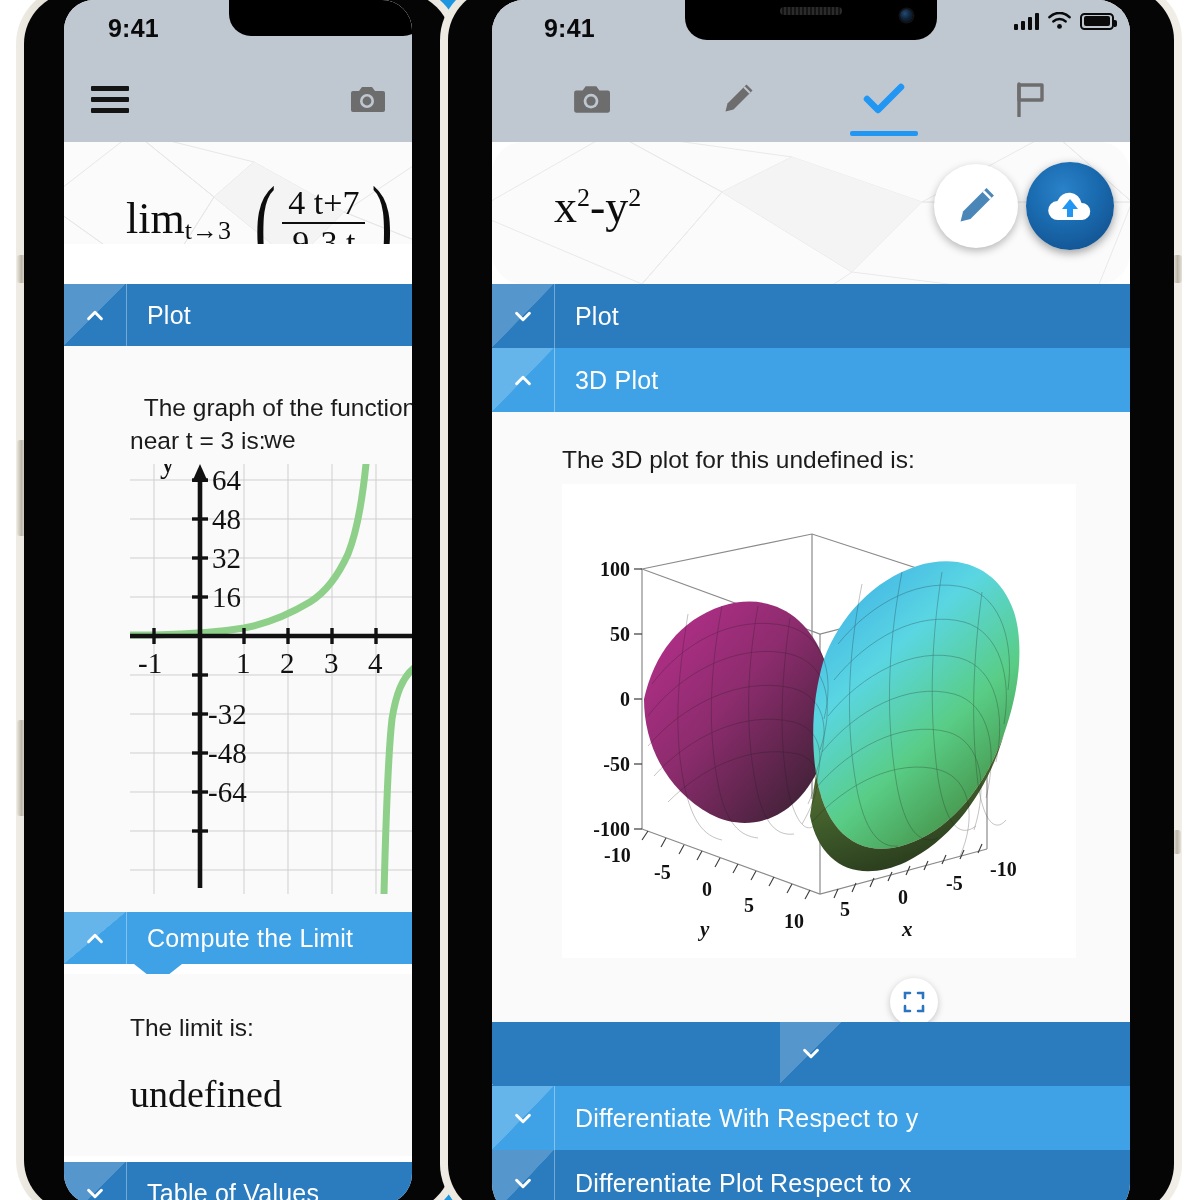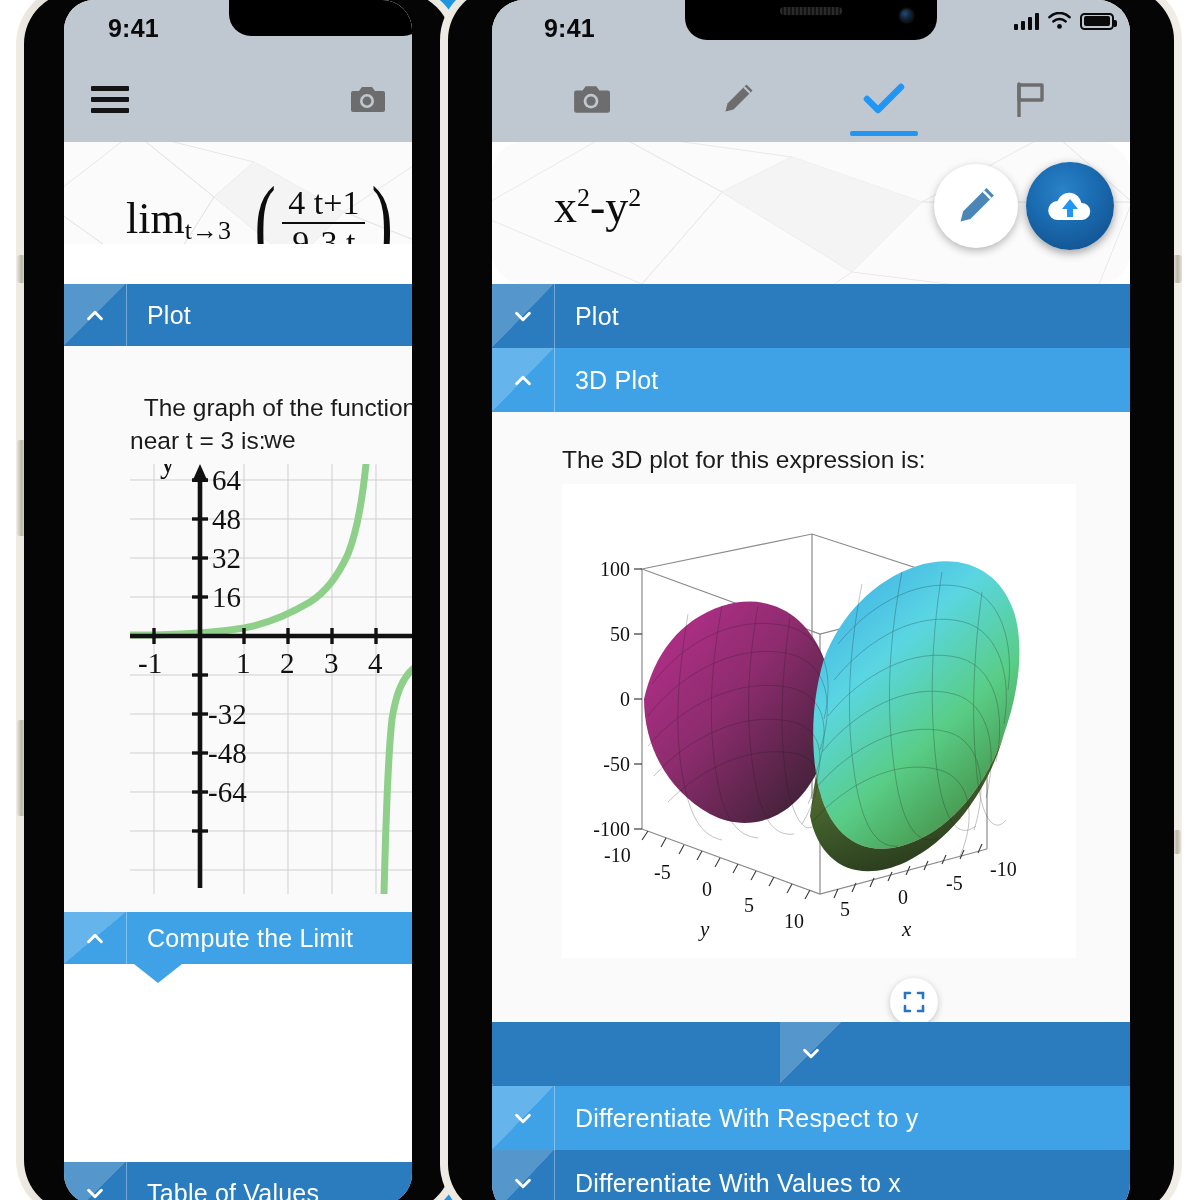--- a/index.html
+++ b/index.html
@@ -254,21 +254,21 @@
               <path d="M230 120 L280 70 L380 110 L300 170 Z"></path>
               <path d="M-20 60 L95 142 L-10 180 Z"></path>
             </g>
             <g fill="#f2f2f2">
               <path d="M150 55 L190 20 L280 70 L230 120 Z"></path>
             </g>
           </svg>
           <div class="expr" style="left:62px; top:22px; font-size:44px;">
             <span>lim</span><span style="font-size:26px; vertical-align:-6px;">t</span><span style="font-size:26px; vertical-align:-6px;">→</span><span style="font-size:26px; vertical-align:-6px;">3</span>
             <span class="paren" style="margin-left:6px;">(</span><span class="frac" style="font-size:34px;">
-              <span class="num">4 t+1</span>
+              <span class="num">4 t+7</span>
               <span class="den">9-3 t</span>
             </span><span class="paren">)</span>
           </div>
         </div>
 
         <div class="sec-head dark" style="position:absolute; left:0; right:0; top:284px; height:62px;">
           <div class="chev-box">
             <svg class="chev" viewBox="0 0 24 24">
               <path d="M5 16 L12 9 L19 16" fill="none" stroke="#fff" stroke-width="3.2" stroke-linecap="round" stroke-linejoin="round"></path>
             </svg>
@@ -354,20 +354,24 @@
           <div class="chev-box">
             <svg class="chev" viewBox="0 0 24 24">
               <path d="M5 16 L12 9 L19 16" fill="none" stroke="#fff" stroke-width="3.2" stroke-linecap="round" stroke-linejoin="round"></path>
             </svg>
           </div>
           <div class="sec-divider"></div>
           <div class="sec-title">Compute the Limit</div>
           <div class="notch-tri light"></div>
         </div>
 
+        <div class="sec-body" style="position:absolute; left:0; right:0; top:974px; height:182px;">
+          <div class="body-text" style="position:absolute; left:66px; top:38px;">The limit is:</div>
+          <div class="serif-ans" style="position:absolute; left:66px; top:98px;">undefined</div>
+        </div>
 
         <div class="sec-head dark" style="position:absolute; left:0; right:0; top:1162px; height:62px;">
           <div class="chev-box">
             <svg class="chev" viewBox="0 0 24 24">
               <path d="M5 9 L12 16 L19 9" fill="none" stroke="#fff" stroke-width="3.2" stroke-linecap="round" stroke-linejoin="round"></path>
             </svg>
           </div>
           <div class="sec-divider"></div>
           <div class="sec-title">Table of Values</div>
         </div>
@@ -482,23 +486,23 @@
             <svg class="chev" viewBox="0 0 24 24">
               <path d="M5 16 L12 9 L19 16" fill="none" stroke="#fff" stroke-width="3.2" stroke-linecap="round" stroke-linejoin="round"></path>
             </svg>
           </div>
           <div class="sec-divider"></div>
           <div class="sec-title">3D Plot</div>
           <div class="notch-tri light"></div>
         </div>
 
         <div class="sec-body" style="position:absolute; left:0; right:0; top:412px; height:610px;">
-          <div class="body-text" style="position:absolute; left:70px; top:32px;">The 3D plot for this expression is:</div>
-
-          <div class="plot-card" style="position:absolute; left:70px; top:72px; width:514px; height:474px;">
+          <div class="body-text" style="position:absolute; left:70px; top:32px;">The 3D plot for this undefined is:</div>
+
+          <div class="plot-card" style="position:absolute; left:70px; top:72px; width:514px; height:474px;font-weight:bold;">
             <svg width="514" height="474" viewBox="0 0 514 474">
               <rect x="0" y="0" width="514" height="474" fill="#ffffff"></rect>
               <defs>
                 <linearGradient id="gradA" x1="0" y1="0" x2="1" y2="1">
                   <stop offset="0%" stop-color="#bb2f8f"></stop>
                   <stop offset="45%" stop-color="#8d2c6e"></stop>
                   <stop offset="100%" stop-color="#2e1f2a"></stop>
                 </linearGradient>
                 <linearGradient id="gradB" x1="0.25" y1="0" x2="0.9" y2="1">
                   <stop offset="0%" stop-color="#42b4e6"></stop>
@@ -644,20 +648,20 @@
           <div class="sec-title">Differentiate With Respect to y</div>
         </div>
 
         <div class="sec-head dark" style="position:absolute; left:0; right:0; top:1150px; height:66px;">
           <div class="chev-box">
             <svg class="chev" viewBox="0 0 24 24">
               <path d="M5 9 L12 16 L19 9" fill="none" stroke="#fff" stroke-width="3.2" stroke-linecap="round" stroke-linejoin="round"></path>
             </svg>
           </div>
           <div class="sec-divider"></div>
-          <div class="sec-title">Differentiate With Values to x</div>
+          <div class="sec-title">Differentiate Plot Respect to x</div>
         </div>
 
       </div>
     </div>
   </div>
 
 </div>
 
 </body></html>

